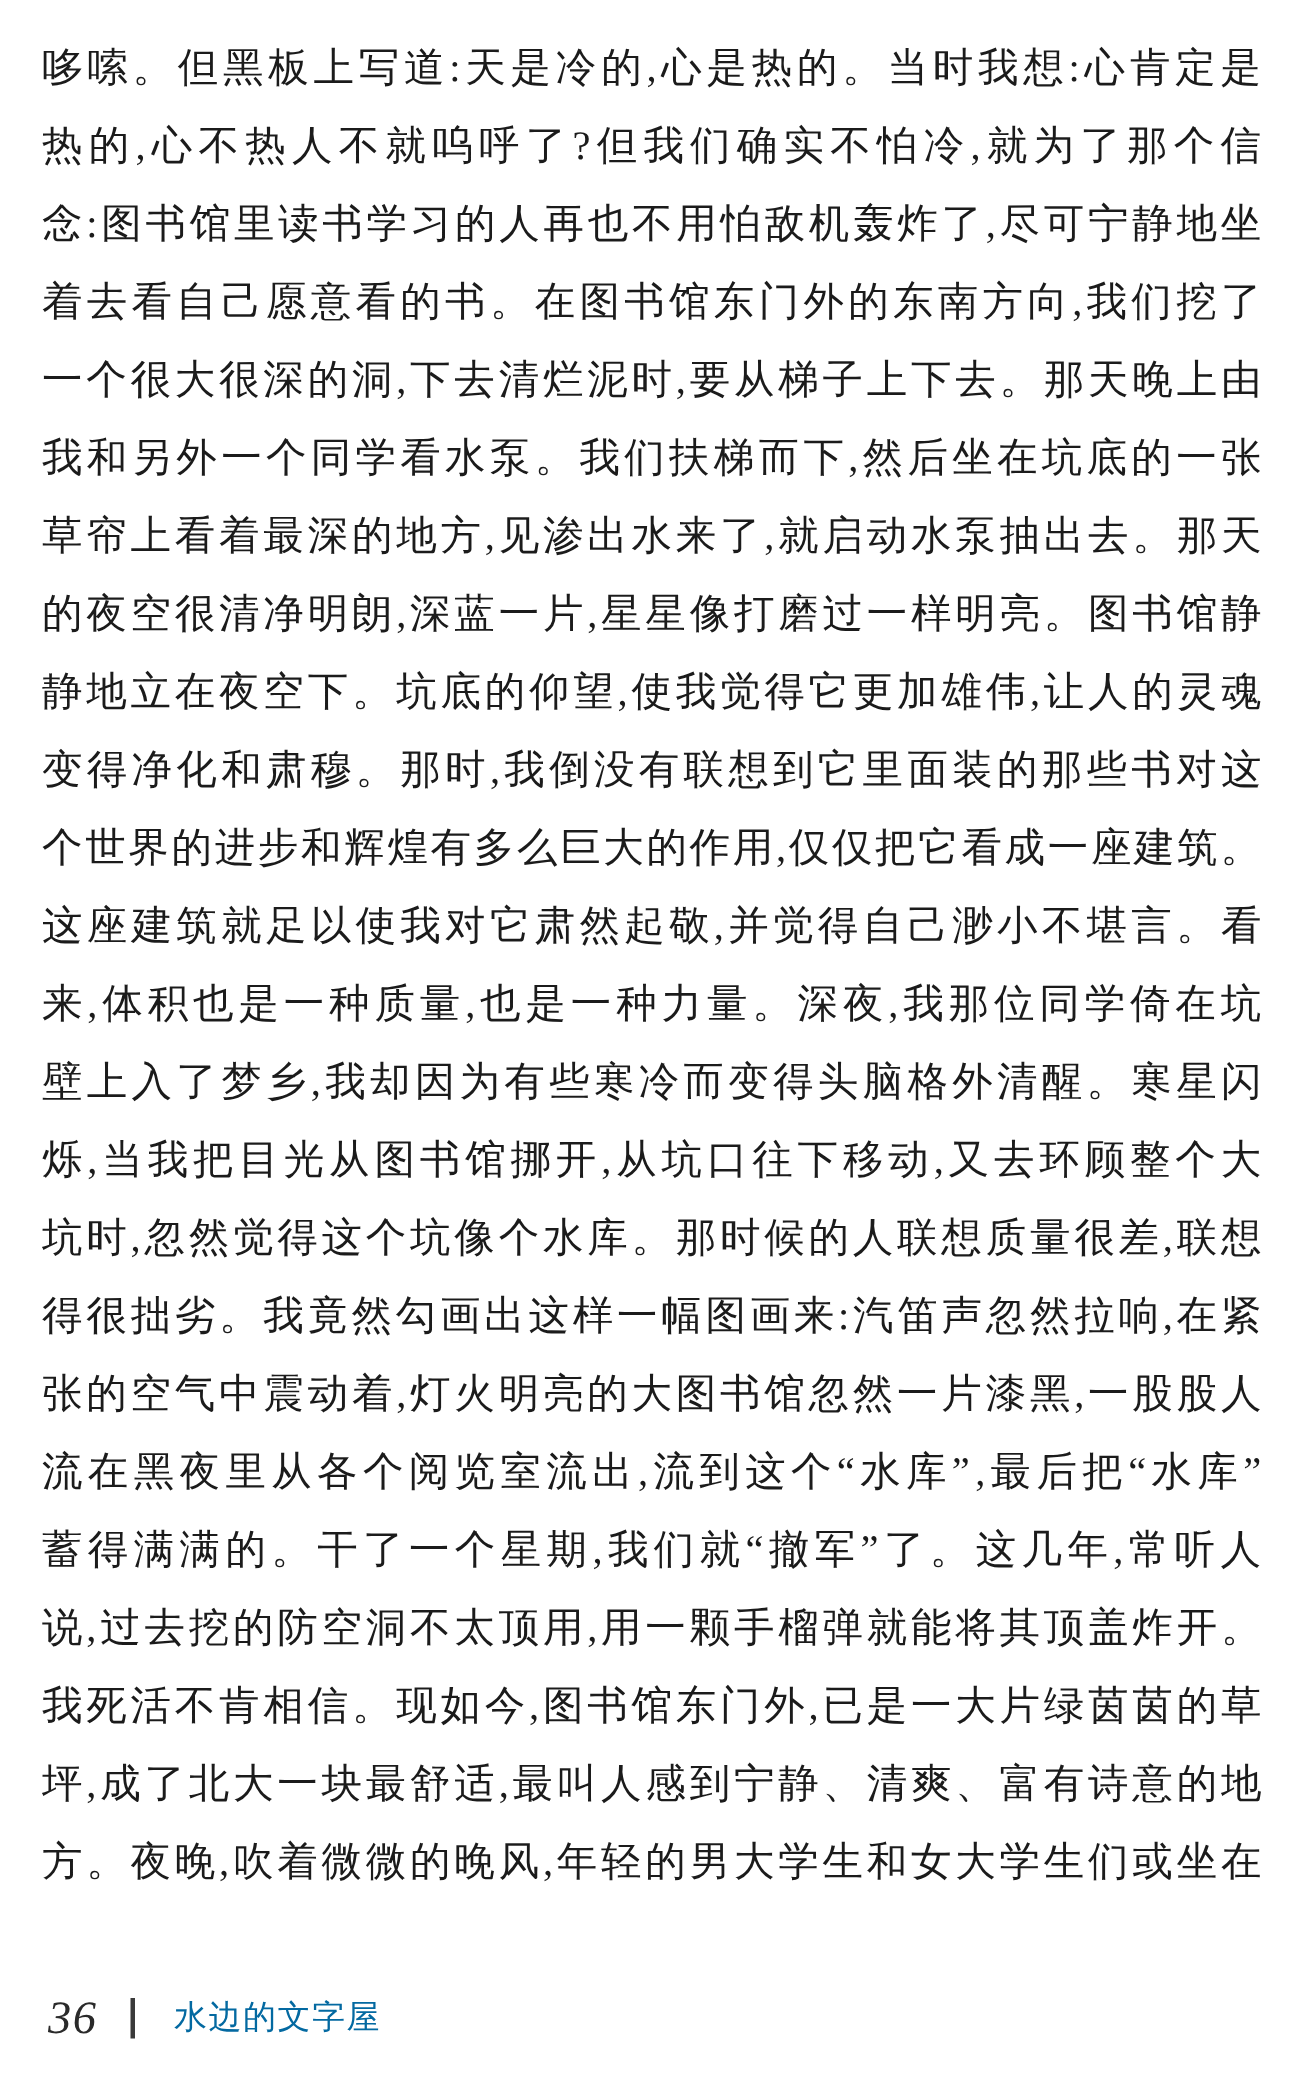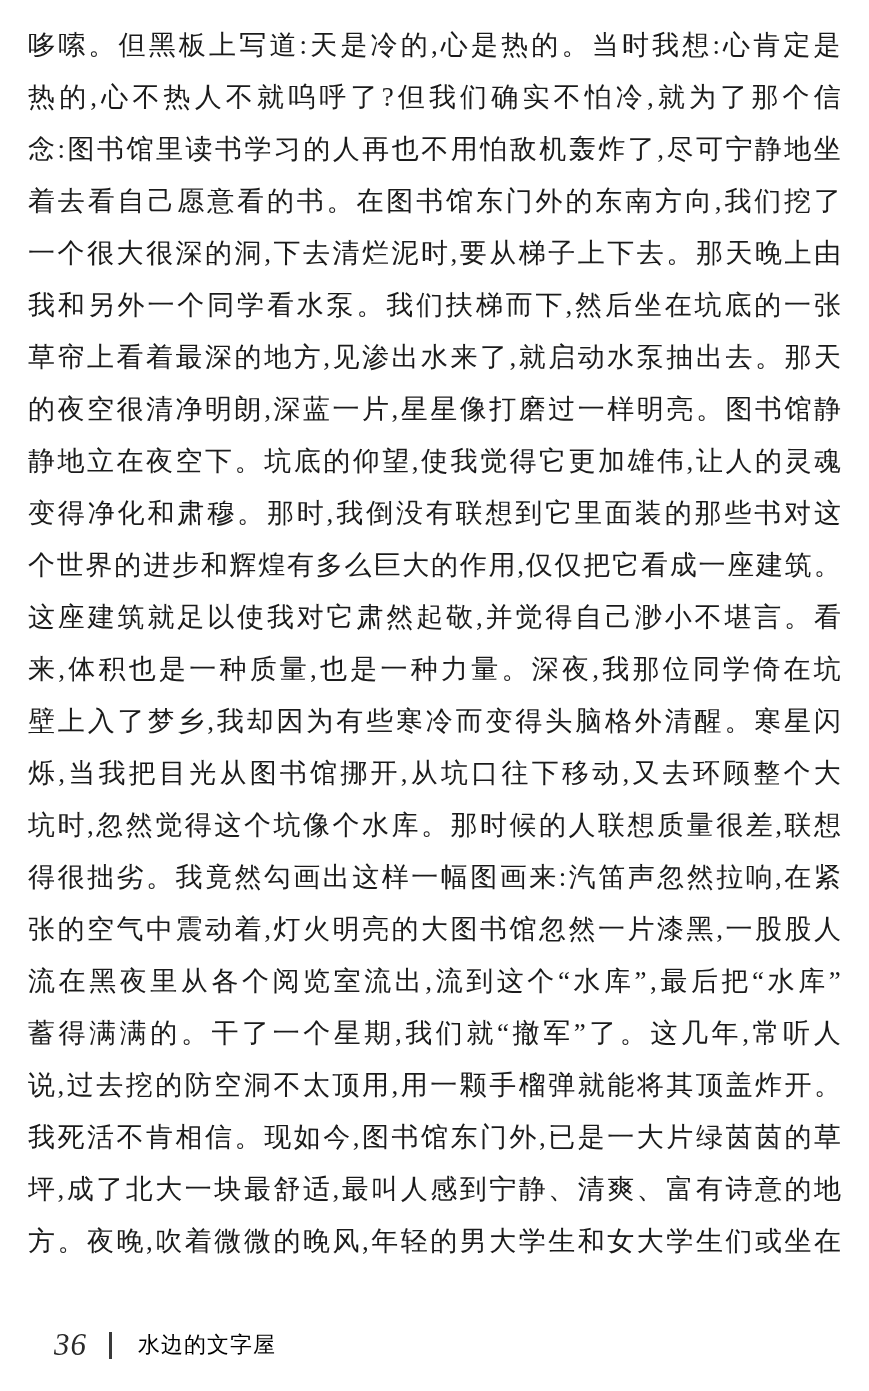--- a/index.html
+++ b/index.html
@@ -36,33 +36,33 @@
     left: 28px;
     bottom: 24px;
     height: 44px;
     display: flex;
     align-items: center;
   }
   .page-num {
     font-style: italic;
     font-size: 31px;
     color: #2a2a2a;
-    margin-left: 26px;
+    margin-left: 4px;
     letter-spacing: 1px;
   }
   .footer-sep {
     width: 3px;
     height: 27px;
     background: #3a3a3a;
     margin-left: 22px;
     margin-right: 26px;
   }
   .book-title {
     font-size: 22px;
-    color: #000000;
+    color: #0369a1;
     letter-spacing: 1px;
   }
 </style>
 </head>
 <body>
 
 <div class="page">
 
   <div class="page-text">
       <div class="text-line">

